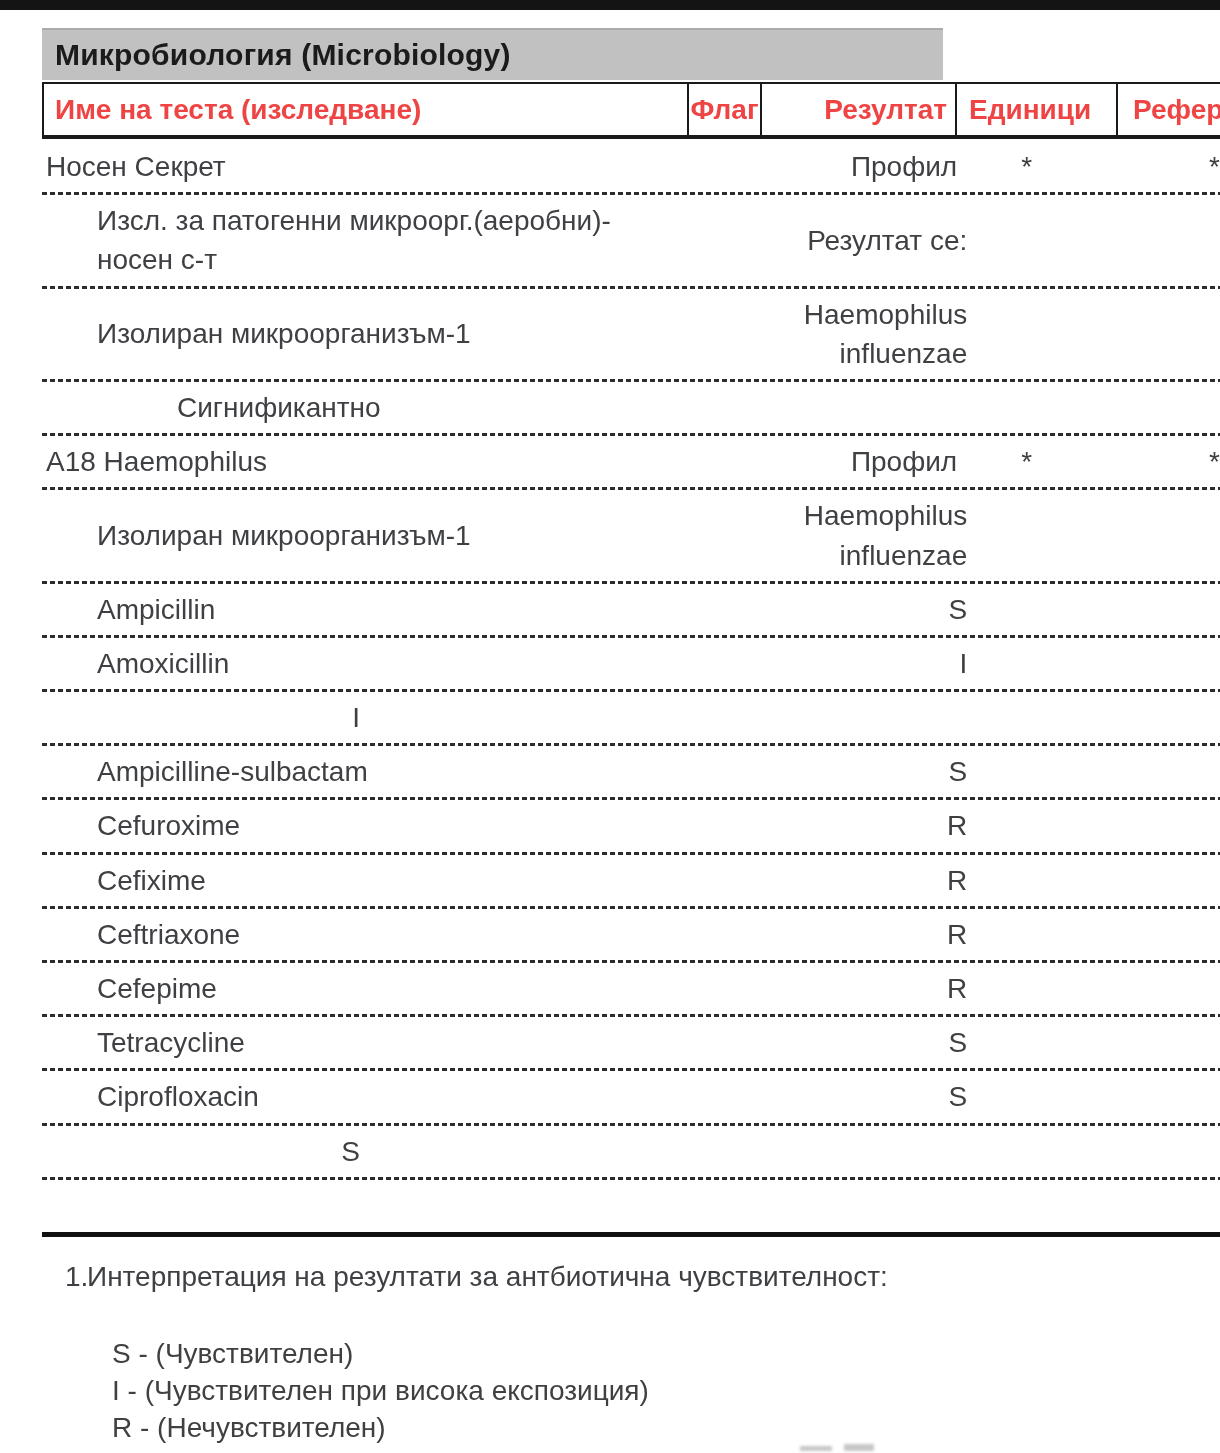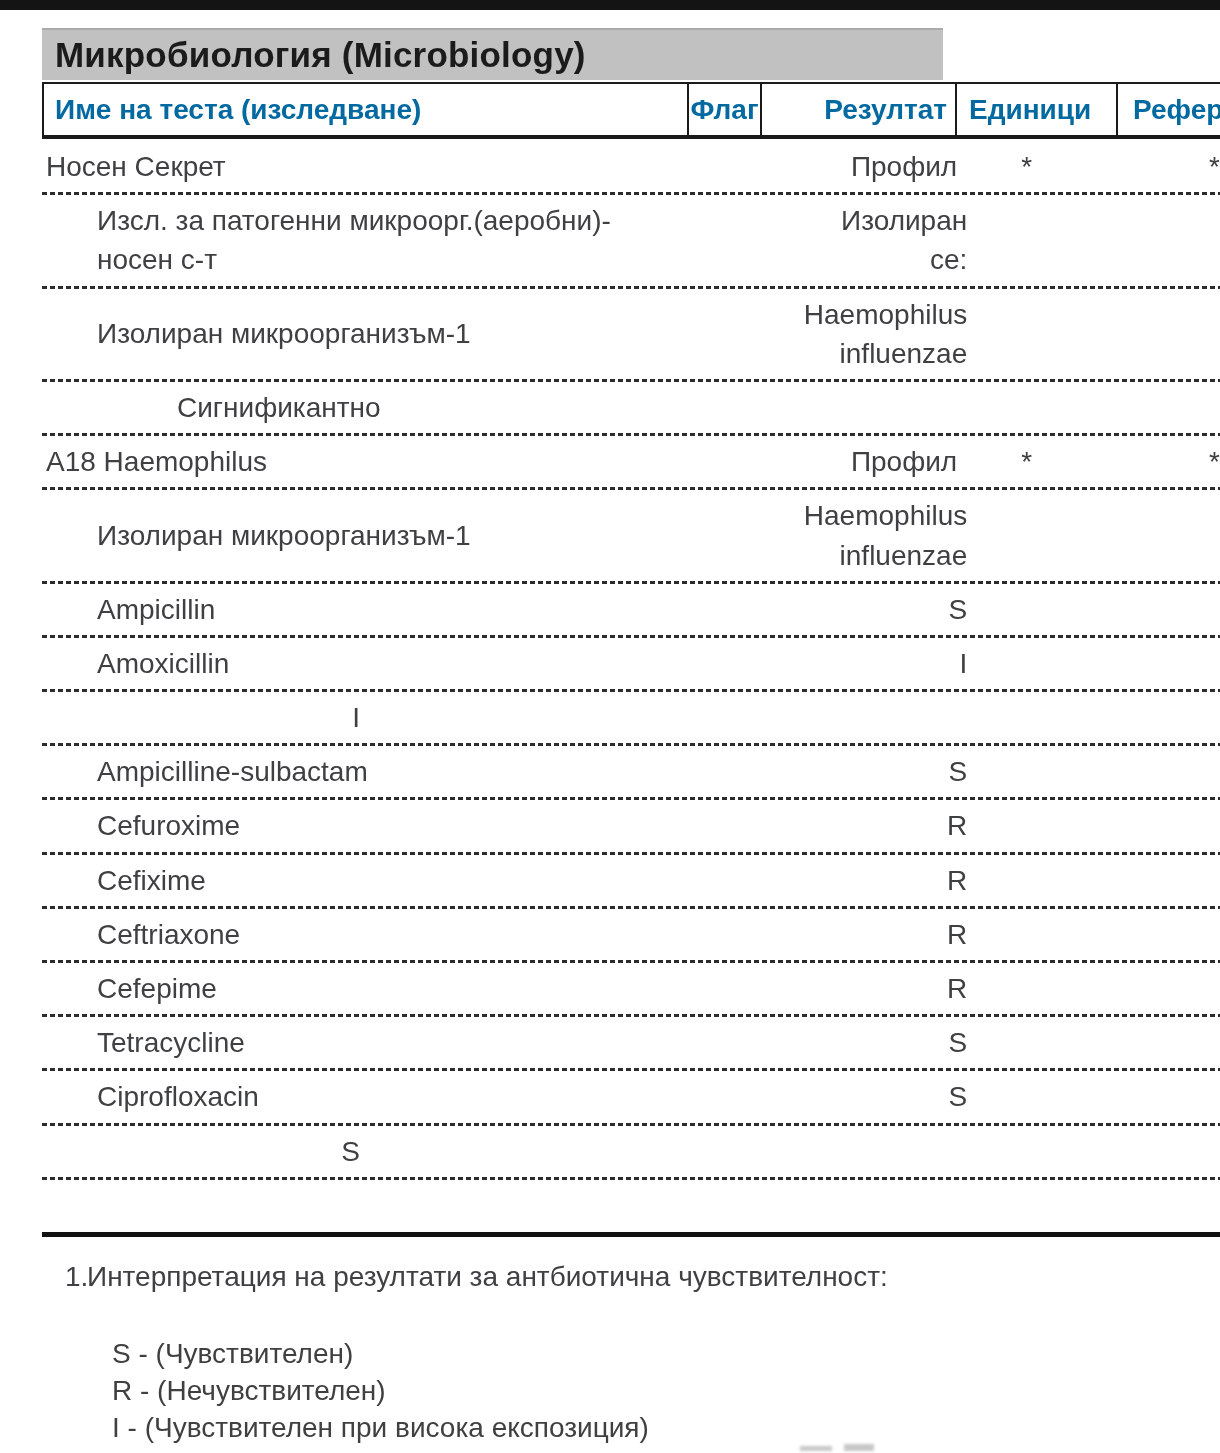--- a/index.html
+++ b/index.html
@@ -3,26 +3,26 @@
 <meta charset="utf-8">
 <style>
   html,body{margin:0;padding:0;}
   body{background:#ffffff;font-family:"Liberation Sans","DejaVu Sans",sans-serif;}
   .page{position:relative;width:1220px;height:1453px;background:#ffffff;overflow:hidden;color:#3e4043;}
   .top-bar{position:absolute;left:0;top:0;width:1220px;height:10px;background:#141414;}
   .content{position:absolute;left:42px;top:28px;width:1178px;}
 
   .section-title{width:901px;height:52px;background:#c1c1c1;display:flex;align-items:center;
     padding-left:13px;box-sizing:border-box;border-top:2px solid #ababab;}
-  .section-title span{font-size:35px;font-weight:bold;color:#1b1b1b;letter-spacing:.2px;}
+  .section-title span{font-size:30px;font-weight:bold;color:#1b1b1b;letter-spacing:.2px;}
 
   .thead{margin-top:2px;display:flex;box-sizing:border-box;height:57px;
     border-top:2px solid #1a1a1a;border-left:2px solid #1a1a1a;border-bottom:4px solid #1a1a1a;}
   .thead .hcell{display:flex;align-items:center;box-sizing:border-box;font-size:28px;font-weight:bold;
-    color:#0369a1;border-right:2px solid #1a1a1a;}
+    color:#ef4444;border-right:2px solid #1a1a1a;}
   .h-name{width:645px;padding-left:11px;}
   .h-flag{width:73px;justify-content:center;}
   .h-result{width:195px;justify-content:flex-end;padding-right:8px;}
   .h-units{width:161px;padding-left:12px;}
   .h-ref{flex:1;padding-left:15px;border-right:none !important;overflow:hidden;white-space:nowrap;}
 
   .tbody{margin-top:2px;}
   .row{display:flex;align-items:center;min-height:50px;padding:6px 0;box-sizing:border-box;
     font-size:28px;line-height:1.4;color:#3e4043;gap:44px;}
   .c-name{width:647px;box-sizing:border-box;padding-left:4px;padding-right:14px;}
@@ -72,21 +72,21 @@
         <div class="c-flag"></div>
         <div class="c-result">Профил</div>
         <div class="c-units">*</div>
         <div class="c-ref">*</div>
       </div>
       <div class="divider"></div>
 
       <div class="row indent">
         <div class="c-name">Изсл. за патогенни микроорг.(аеробни)-носен с-т</div>
         <div class="c-flag"></div>
-        <div class="c-result">Изолиран се:</div>
+        <div class="c-result">Резултат се:</div>
         <div class="c-units"></div>
         <div class="c-ref"></div>
       </div>
       <div class="divider"></div>
 
       <div class="row indent">
         <div class="c-name">Изолиран микроорганизъм-1</div>
         <div class="c-flag"></div>
         <div class="c-result">Haemophilus influenzae</div>
         <div class="c-units"></div>
@@ -220,22 +220,22 @@
 
     <div class="solid-line"></div>
 
     <div class="footnote-head">
       <span class="footnote-num">1.</span>
       <span>Интерпретация на резултати за антбиотична чувствителност:</span>
     </div>
 
     <div class="footnote-lines">
       <div>S - (Чувствителен)</div>
+      <div>I - (Чувствителен при висока експозиция)</div>
       <div>R - (Нечувствителен)</div>
-      <div>I - (Чувствителен при висока експозиция)</div>
     </div>
 
   </div>
 
   <div class="bottom-artifact">
     <i class="a1"></i>
       <i class="a2"></i>
   </div>
 </div>
 

